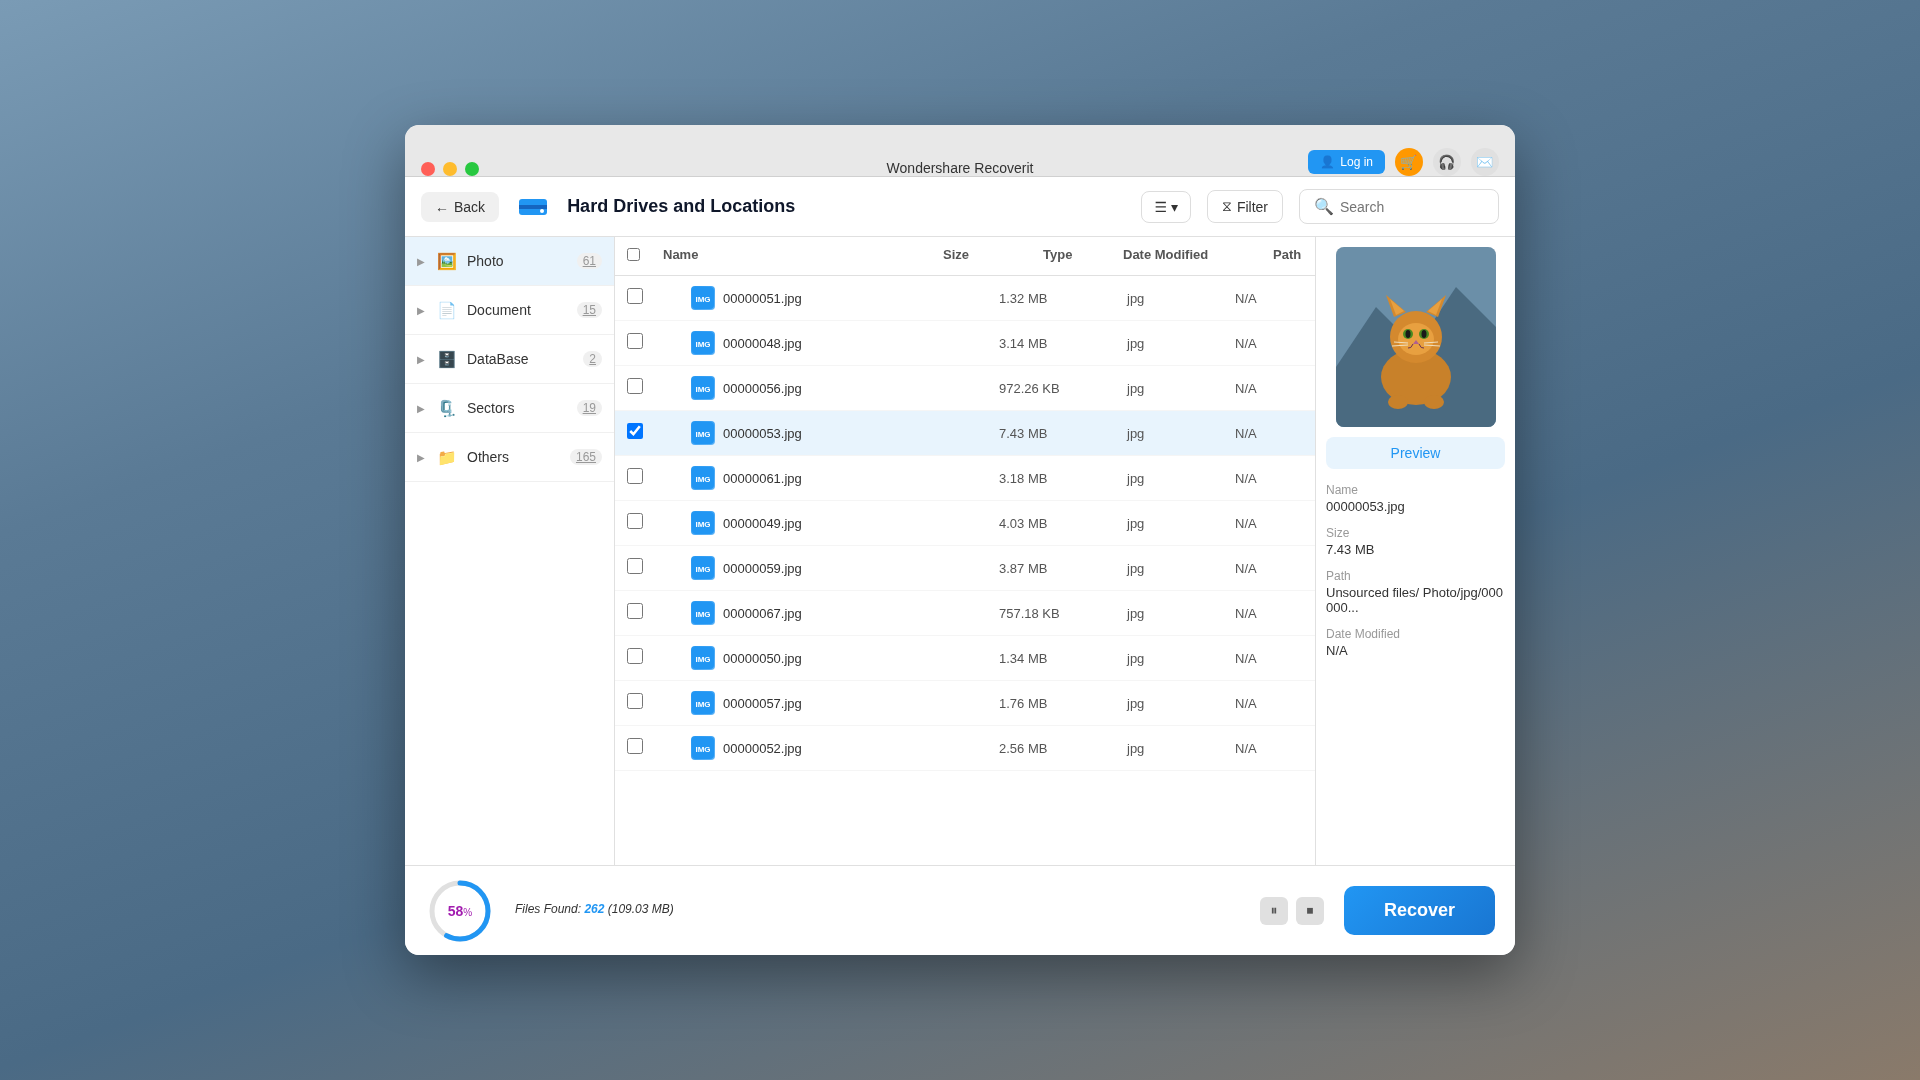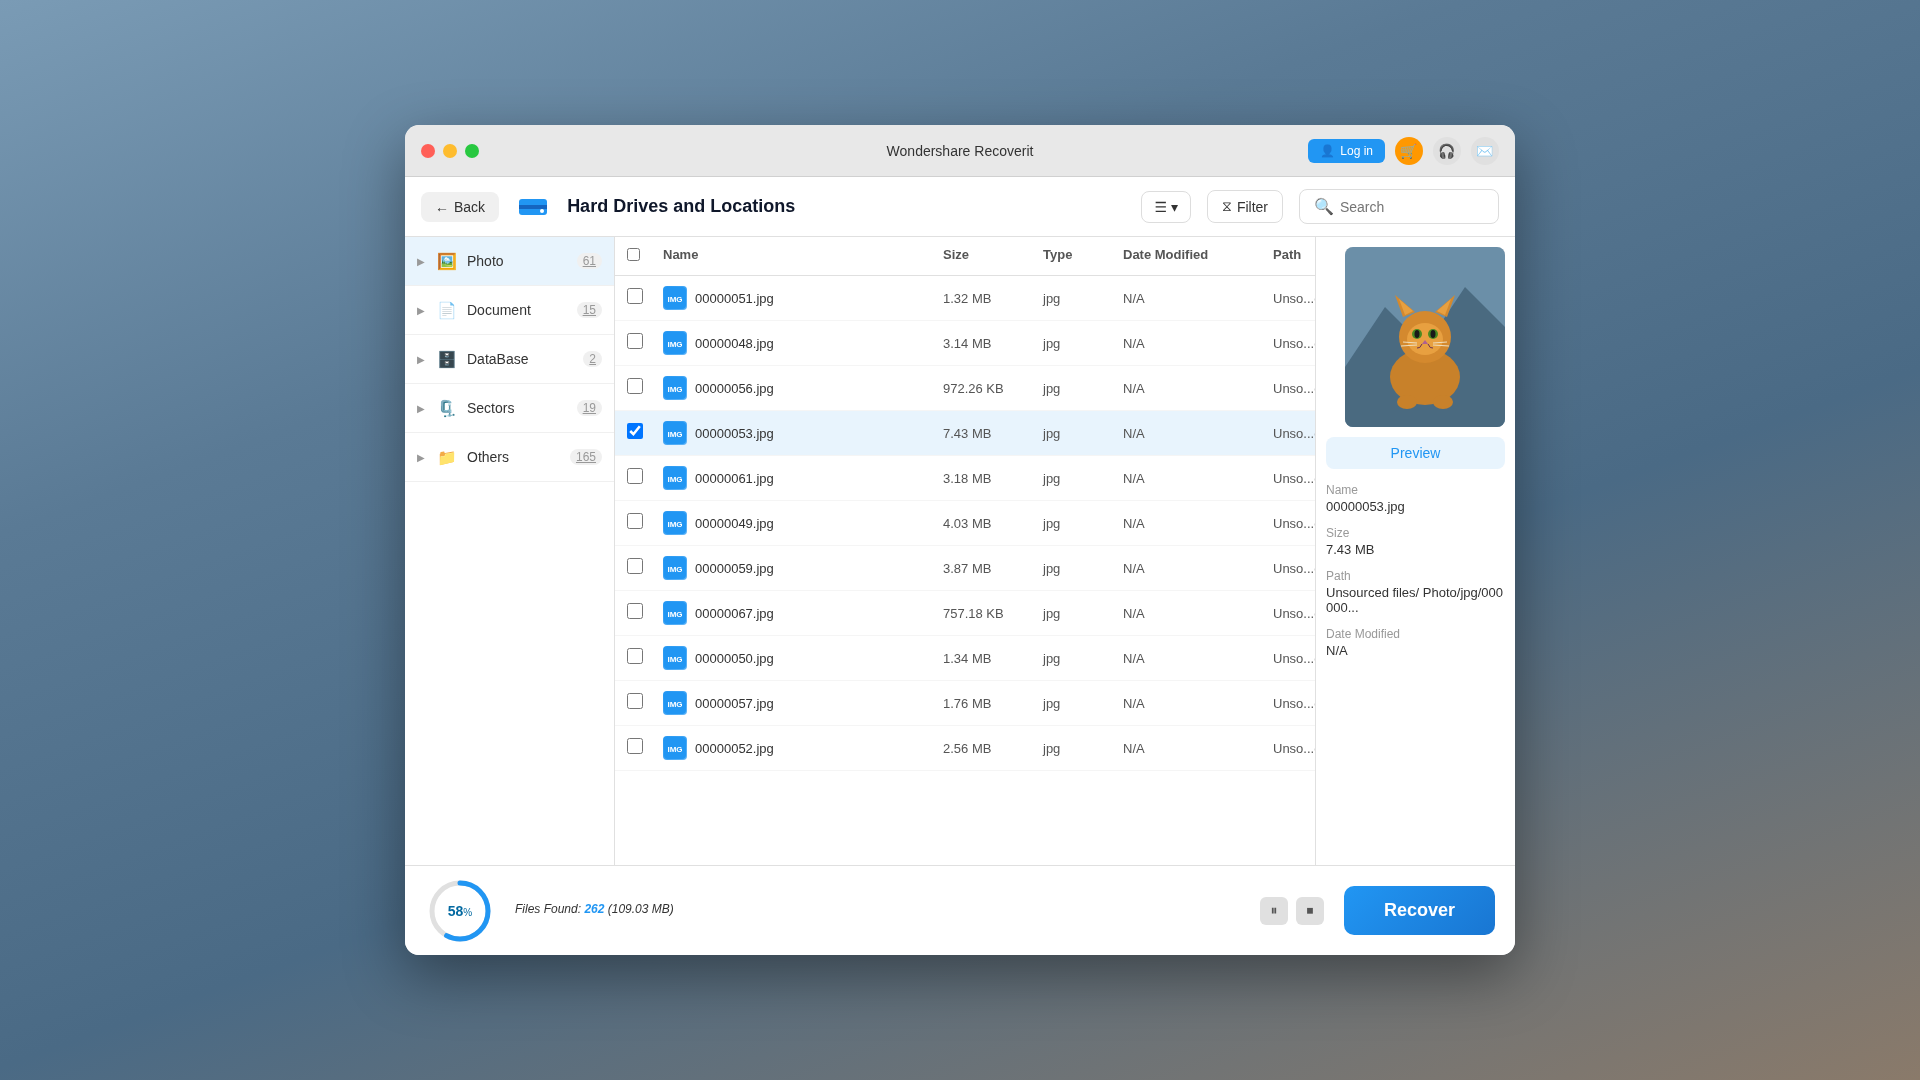--- a/index.html
+++ b/index.html
@@ -21,21 +21,21 @@
       box-shadow: 0 20px 60px rgba(0,0,0,0.4);
       display: flex;
       flex-direction: column;
       overflow: hidden;
     }
     
     .titlebar {
       background: #e8e8e8;
       height: 52px;
       display: flex;
-      align-items: center;
+      align-items: flex-end;
       justify-content: center;
       position: relative;
       border-radius: 14px 14px 0 0;
       border-bottom: 1px solid #d0d0d0;
       flex-shrink: 0;
     }
     .traffic-lights {
       position: absolute;
       left: 16px;
       display: flex;
@@ -269,20 +269,21 @@
       flex: 1;
       overflow-y: auto;
     }
     .file-row {
       display: grid;
       grid-template-columns: 36px 280px 100px 80px 150px 130px;
       padding: 10px 12px;
       border-bottom: 1px solid #f5f5f5;
       align-items: center;
       cursor: pointer;
+      gap: 28px;
     }
     .file-row.selected {
       background: #e8f4fd;
     }
     .file-checkbox {
       width: 16px;
       height: 16px;
       border: 1.5px solid #ccc;
       border-radius: 4px;
       cursor: pointer;
@@ -313,21 +314,21 @@
       font-size: 13px;
       color: #555;
     }
     
     .preview-panel {
       width: 200px;
       background: white;
       border-left: 1px solid #e0e0e0;
       display: flex;
       flex-direction: column;
-      align-items: flex-end;
+      align-items: center;
       padding: 10px;
       overflow-y: auto;
       flex-shrink: 0;
     }
     .preview-image-container {
       width: 160px;
       height: 180px;
       border-radius: 8px;
       overflow: hidden;
       margin-bottom: 10px;
@@ -381,21 +382,21 @@
     .progress-ring svg {
       transform: rotate(-90deg);
     }
     .progress-text {
       position: absolute;
       top: 50%;
       left: 50%;
       transform: translate(-50%, -50%);
       font-size: 14px;
       font-weight: 700;
-      color: #0369a1;
+      color: #a21caf;
     }
     .progress-pct-small {
       font-size: 10px;
       font-weight: 400;
     }
     .files-found-info {
       flex: 1;
     }
     .files-found-text {
       font-size: 12px;

